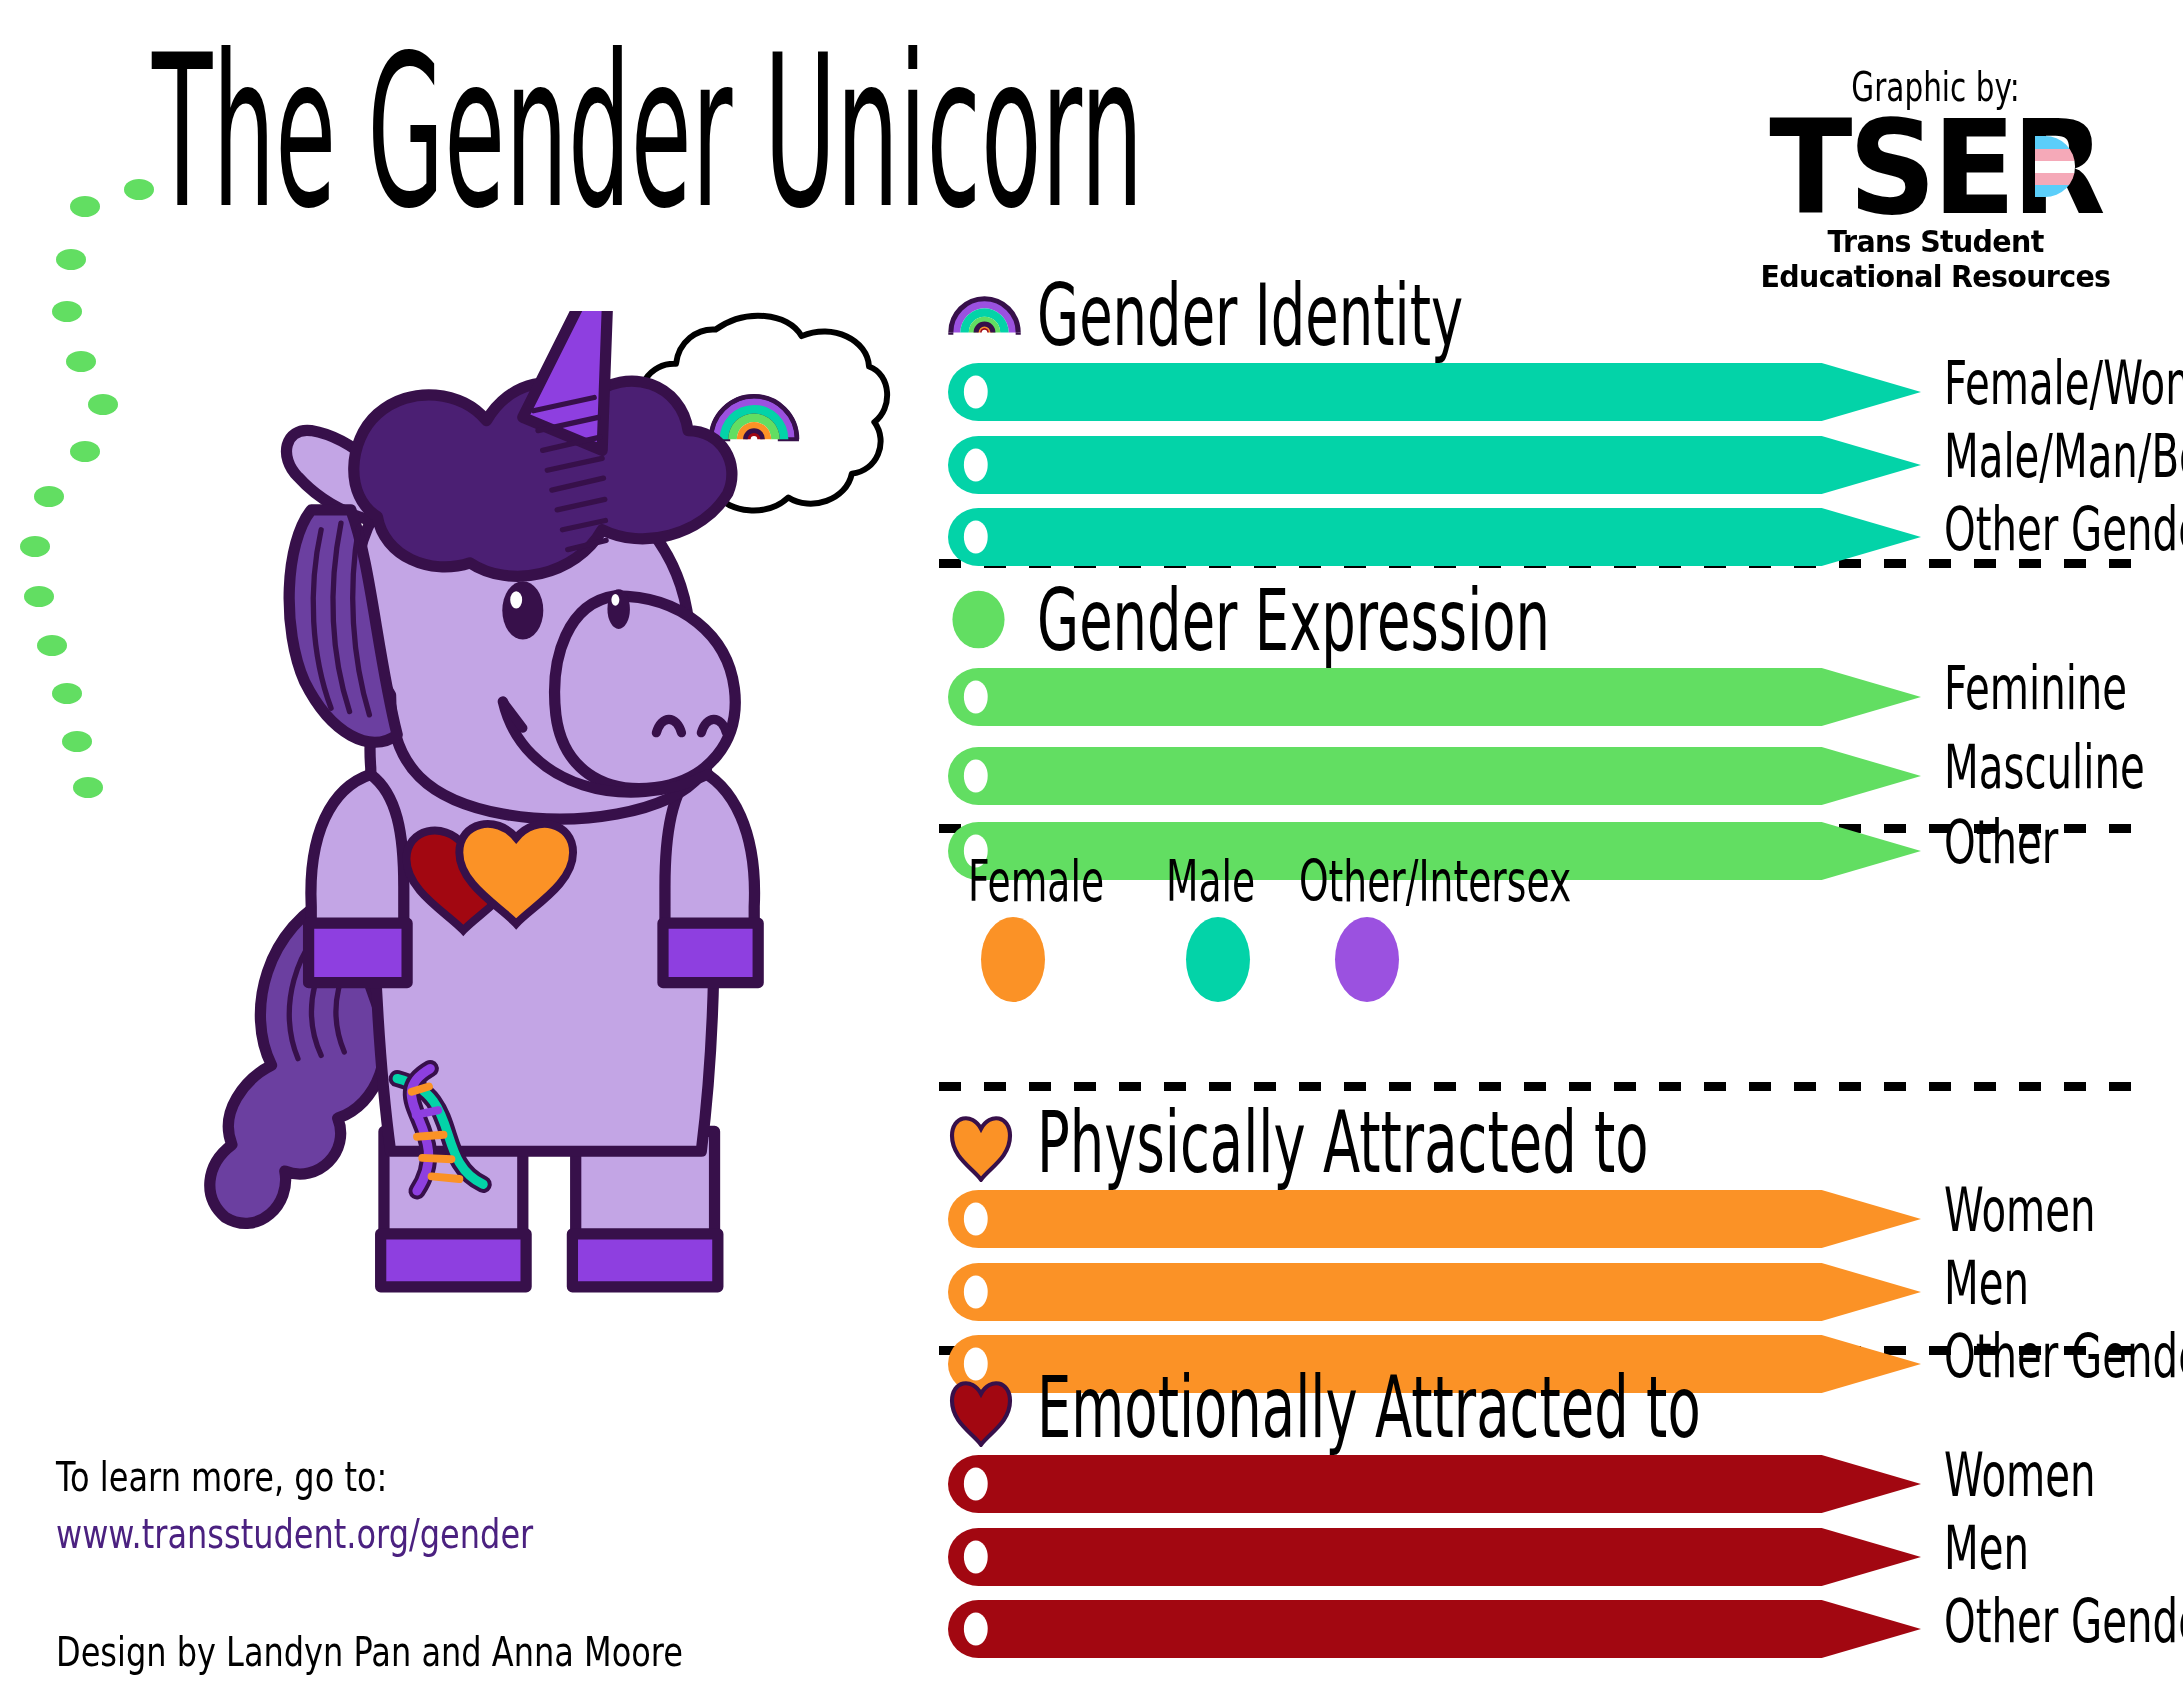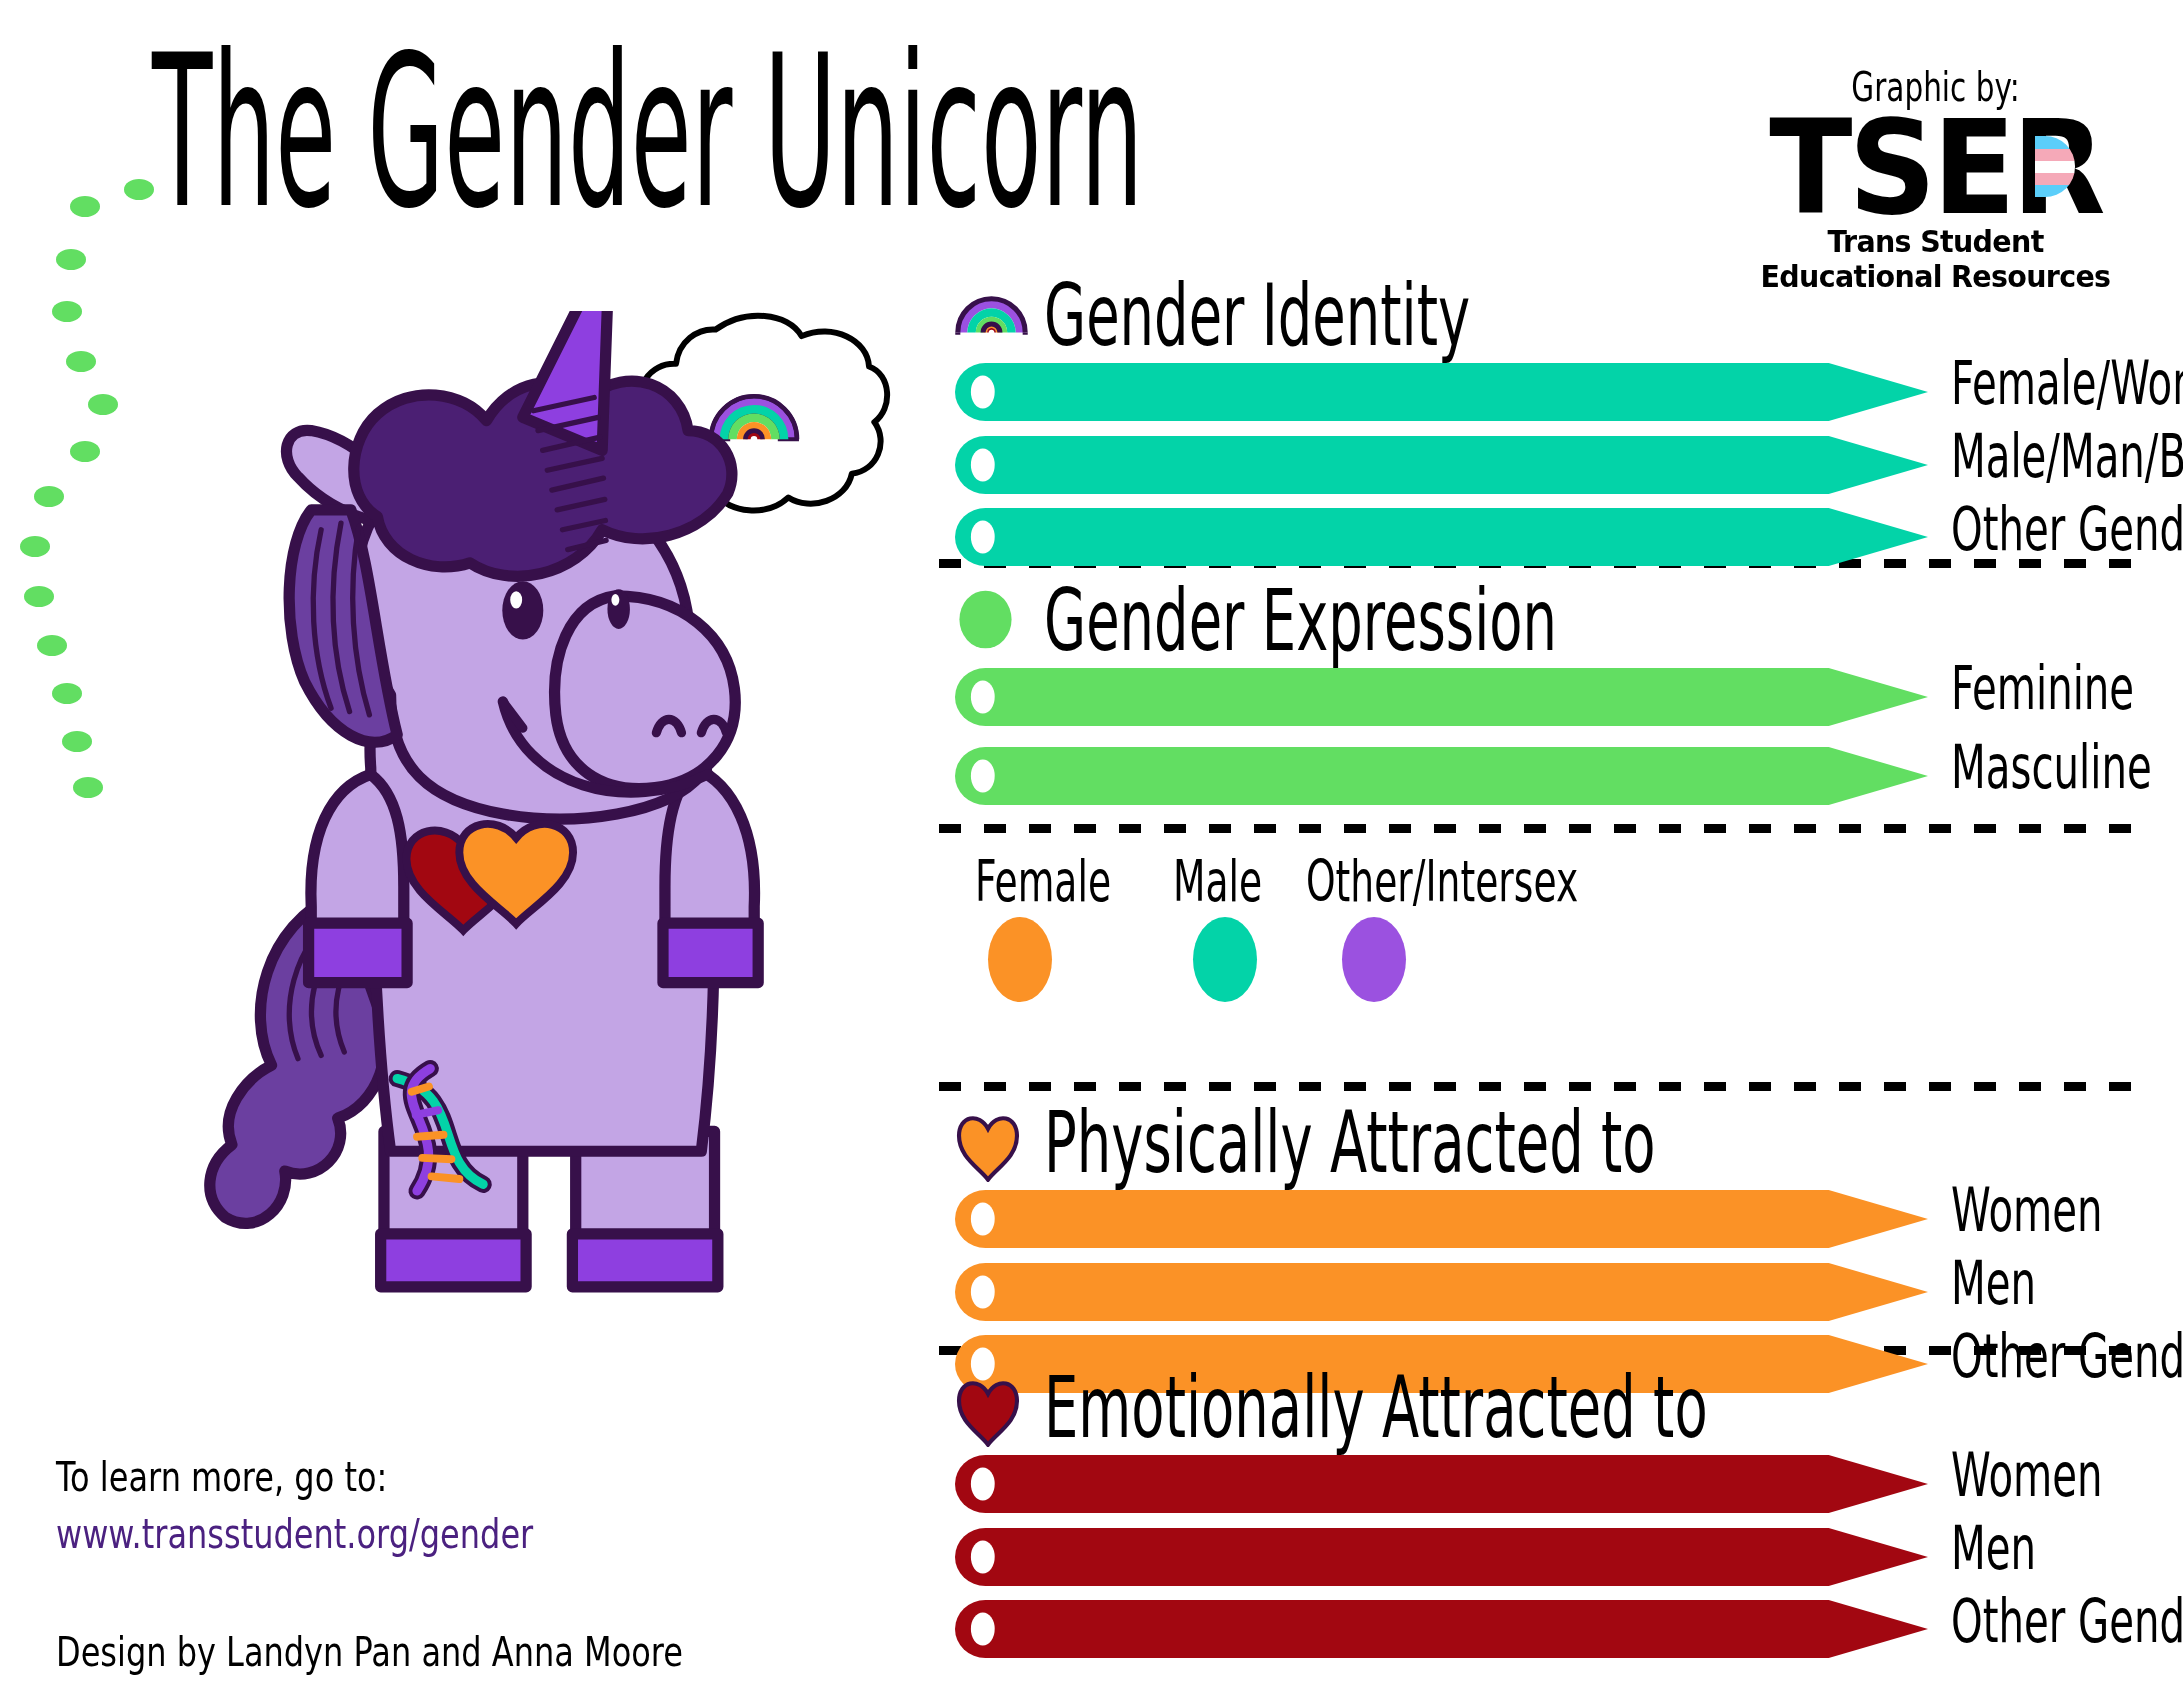--- a/index.html
+++ b/index.html
@@ -38,21 +38,21 @@
 
   
   #foot{left:56px;top:1449px;width:794px;}
   #foot .l{font-size:40px;line-height:57px;transform:scaleX(0.80);transform-origin:left top;
            font-family:"DejaVu Sans","Liberation Sans",sans-serif;white-space:nowrap;}
   #foot .url{color:#4B2180;}
   #foot .design{margin-top:61px;}
 
   
   #right{position:absolute;left:939px;top:0;width:1211px;height:1687px;}
-  .sect{position:absolute;left:16px;width:1211px;}
+  .sect{position:absolute;left:9px;width:1211px;}
   .hdr{position:relative;height:79px;}
   .hdr .ic{position:absolute;left:0;top:0;width:73px;height:73px;}
   .hdr .tx{position:absolute;left:89px;top:-10.6px;white-space:nowrap;
            font-family:"DejaVu Sans","Liberation Sans",sans-serif;
            font-size:85px;line-height:85px;
            transform:scaleX(0.64);transform-origin:left top;}
 
   .rows{position:relative;}
   .row{position:relative;height:58px;}
   .arrow{position:absolute;left:0;top:0;height:58px;width:973px;}
@@ -286,20 +286,27 @@
   </svg></div>
           <div class="lbl">Feminine</div>
         </div>
         <div class="row" style="margin-bottom: 17px;">
           <div class="arrow"><svg viewBox="0 0 1470 88" width="973" height="58" preserveAspectRatio="none">
     <path d="M46 0 A 46 44 0 0 0 46 88 L 1320 88 L 1320 88 L 1470 44 L 1320 0 Z" fill="#62DE62"></path>
     <ellipse cx="42" cy="44" rx="18" ry="25" fill="#fff"></ellipse>
   </svg></div>
           <div class="lbl">Masculine</div>
         </div>
+        <div class="row" style="margin-bottom: 14.6px;">
+          <div class="arrow"><svg viewBox="0 0 1470 88" width="973" height="58" preserveAspectRatio="none">
+    <path d="M46 0 A 46 44 0 0 0 46 88 L 1320 88 L 1320 88 L 1470 44 L 1320 0 Z" fill="#62DE62"></path>
+    <ellipse cx="42" cy="44" rx="18" ry="25" fill="#fff"></ellipse>
+  </svg></div>
+          <div class="lbl">Other</div>
+        </div>
       </div>
     </div>
     <div class="sect" style="top: 853px;">
       <div style="position: relative; height: 165px; margin-left: 20px;">
         <div class="sab-lbl" style="left: 0px;">Female</div>
         <div class="sab-dot" style="left: 13.2px; background: rgb(251, 146, 38);"></div>
         <div class="sab-lbl" style="left: 198px;">Male</div>
         <div class="sab-dot" style="left: 218px; background: rgb(3, 211, 168);"></div>
         <div class="sab-lbl" style="left: 331px;">Other/Intersex</div>
         <div class="sab-dot" style="left: 367px; background: rgb(155, 81, 224);"></div>

